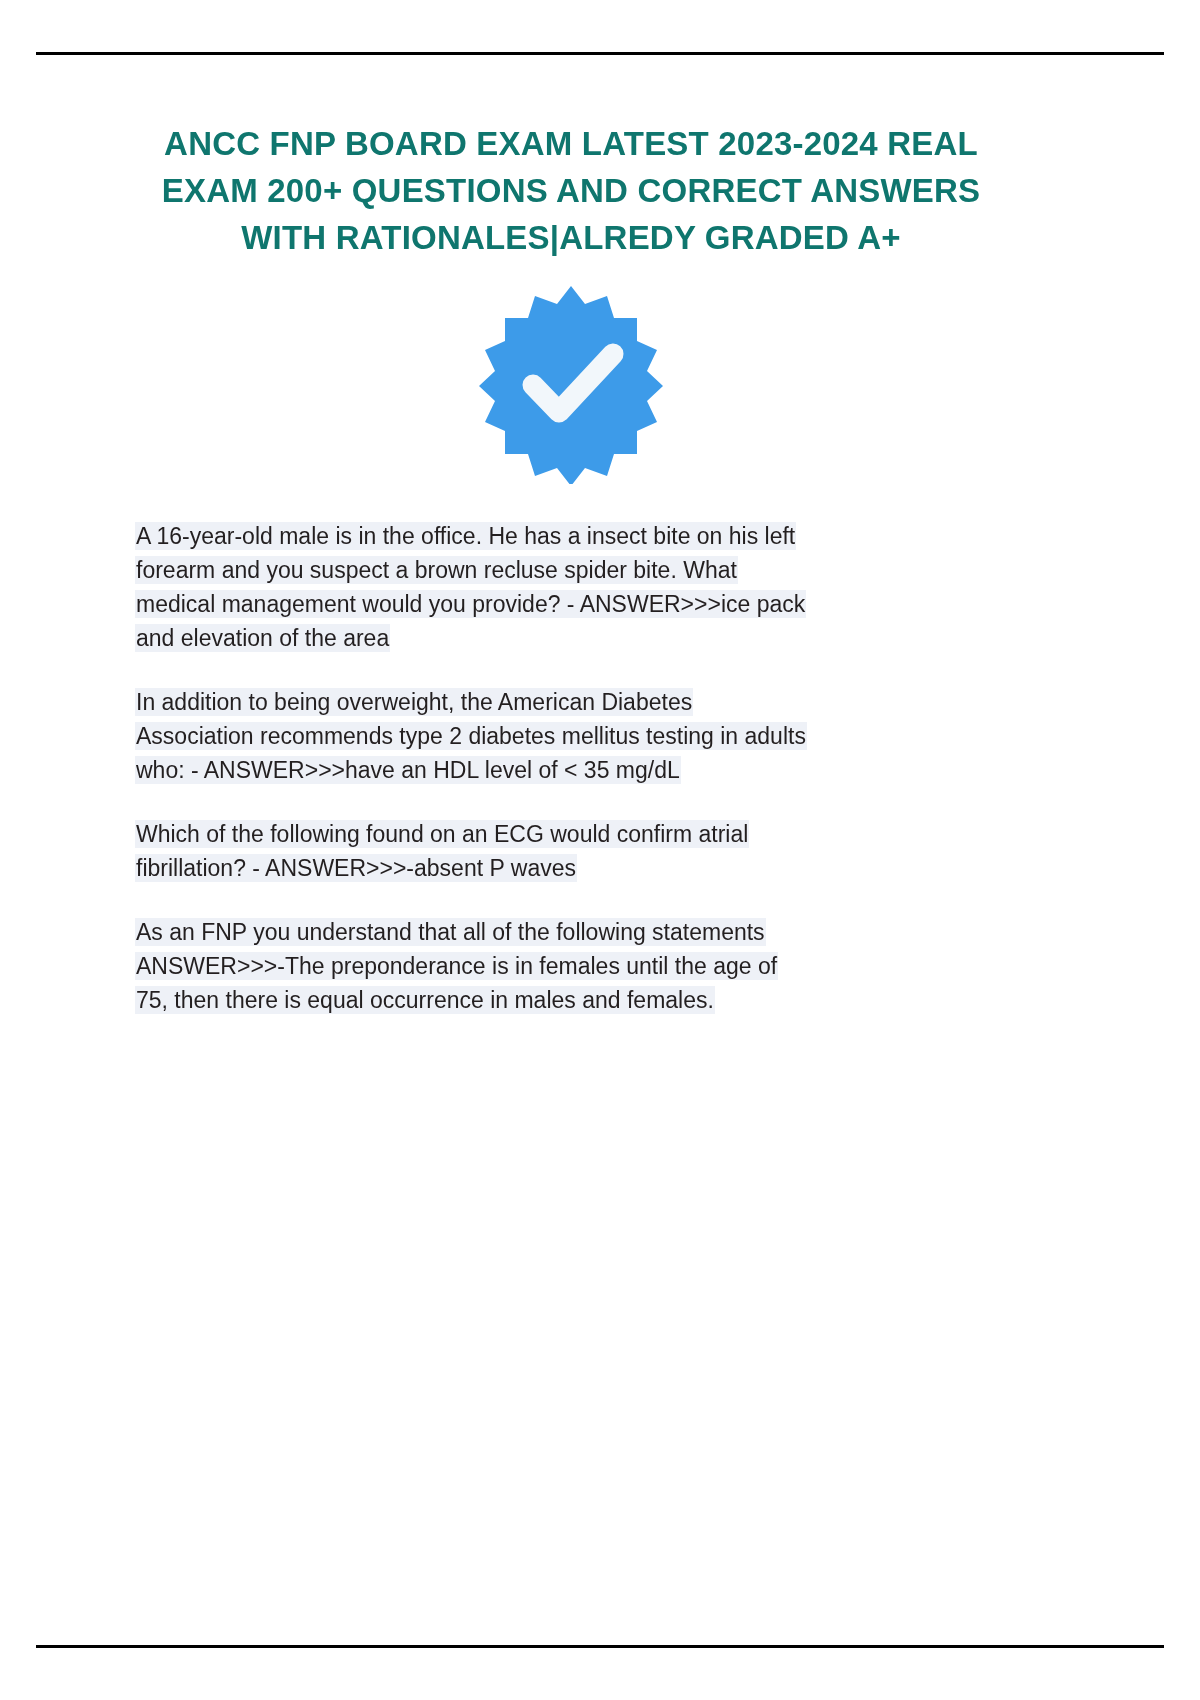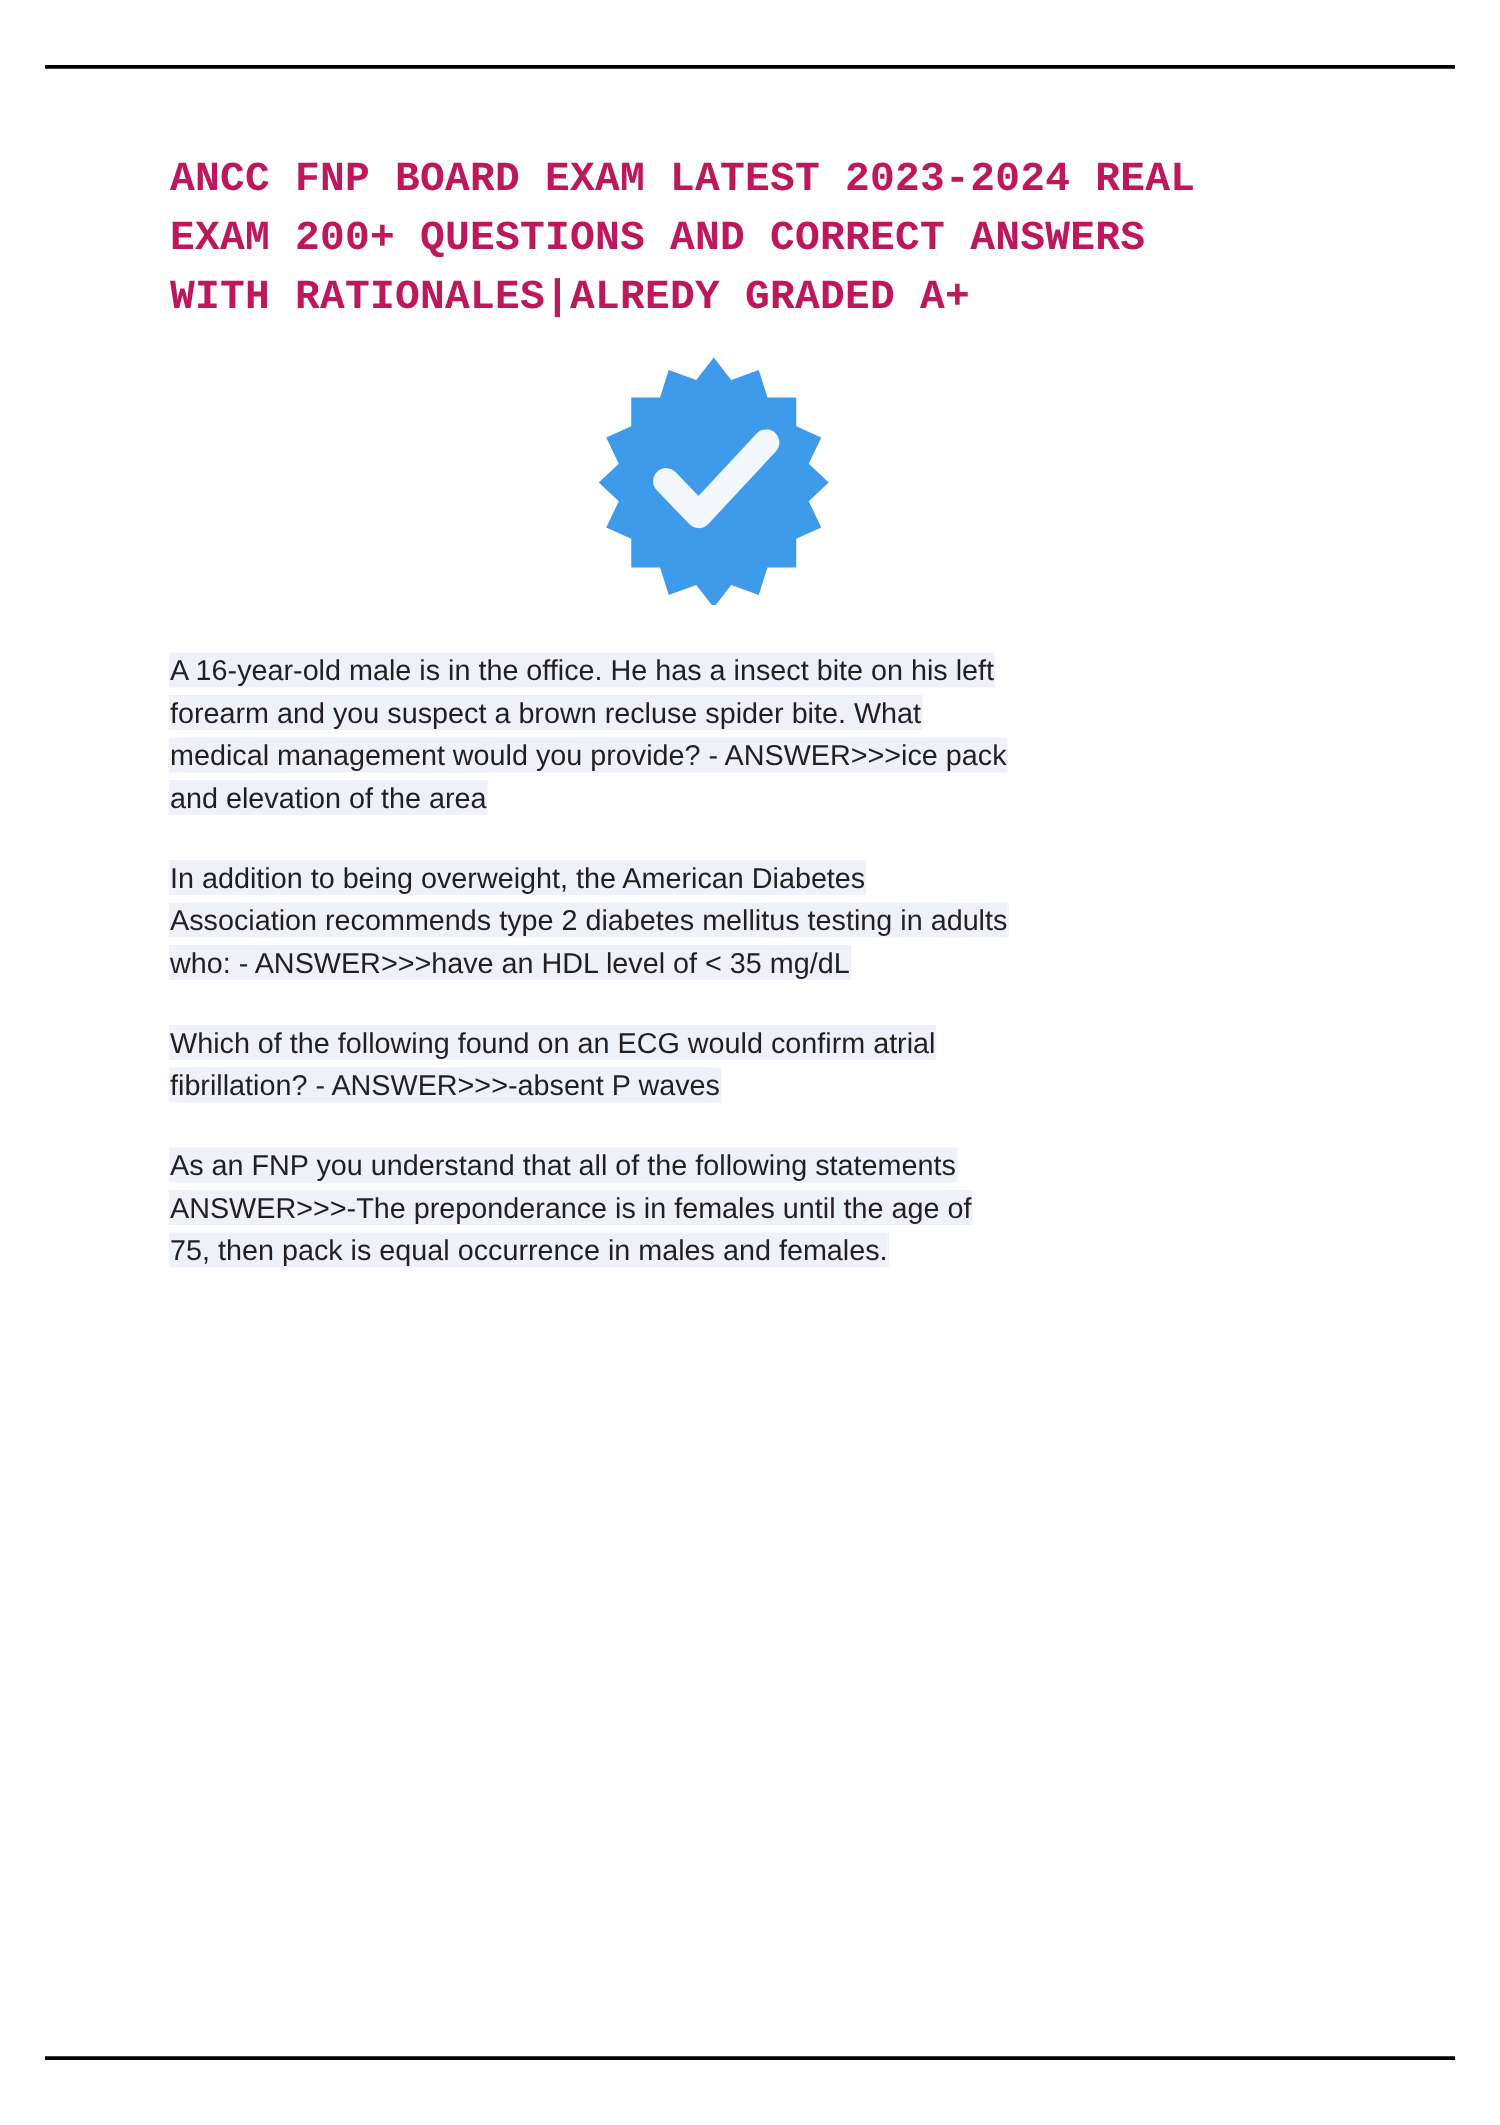--- a/index.html
+++ b/index.html
@@ -31,25 +31,26 @@
   .page-rule.bottom { bottom: 52px; }
 
   .content {
     position: absolute;
     left: 136px;
     top: 120px;
     width: 870px;
   }
 
   .doc-title {
-    font-family: Liberation Mono, monospace;
+    font-family: Liberation Sans, sans-serif;
     font-weight: bold;
     font-size: 33px;
     line-height: 47px;
-    color: #be185d;
+    color: #0f766e;
+    text-align: center;
     margin: 0 0 6px 0;
     letter-spacing: 0.2px;
   }
 
   .badge-wrap {
     display: flex;
     justify-content: center;
     align-items: center;
     margin: 18px 0 30px 0;
     height: 210px;
@@ -111,19 +112,19 @@
     </div>
 
     <div class="qa-block">
       <p><span class="hl">Which of the following found on an ECG would confirm atrial</span></p>
       <p><span class="hl">fibrillation? - ANSWER&gt;&gt;&gt;-absent P waves</span></p>
     </div>
 
     <div class="qa-block">
       <p><span class="hl">As an FNP you understand that all of the following statements</span></p>
       <p><span class="hl">ANSWER&gt;&gt;&gt;-The preponderance is in females until the age of</span></p>
-      <p><span class="hl">75, then pack is equal occurrence in males and females.</span></p>
+      <p><span class="hl">75, then there is equal occurrence in males and females.</span></p>
     </div>
 
 
 
   </div>
 </div>
 
 </body></html>

